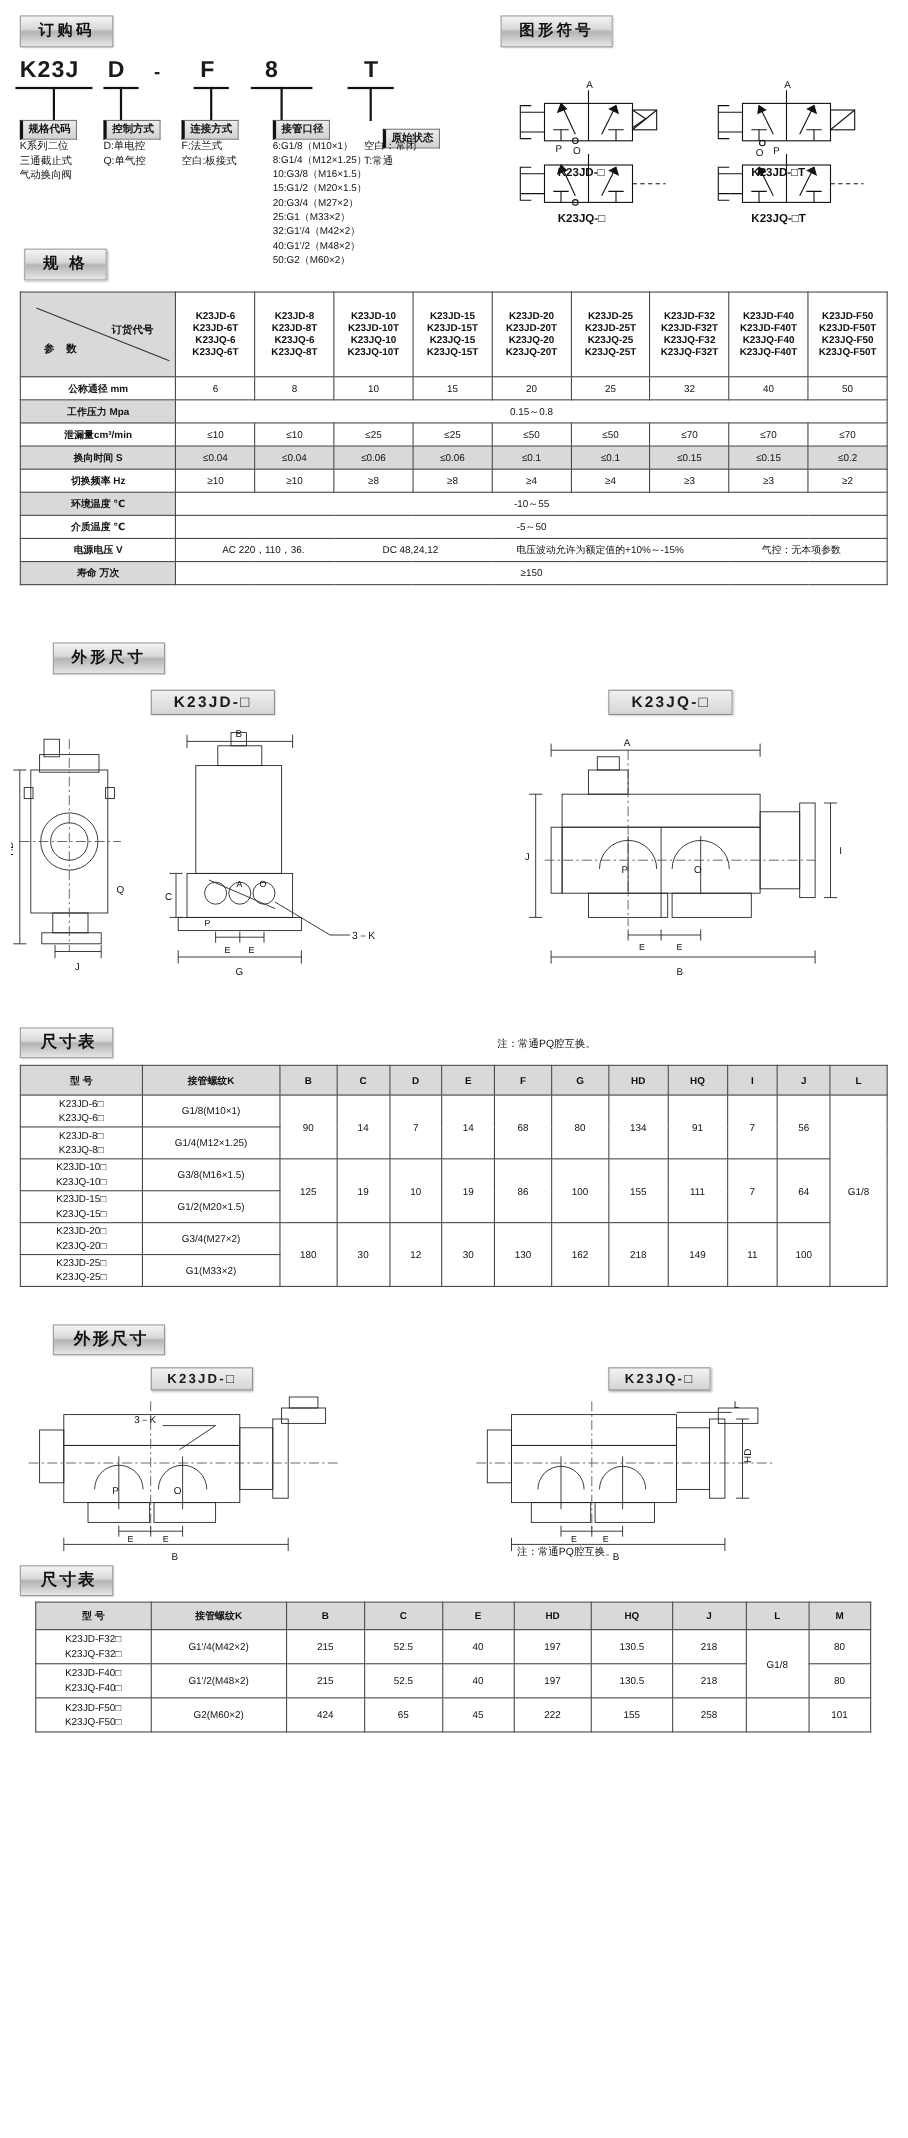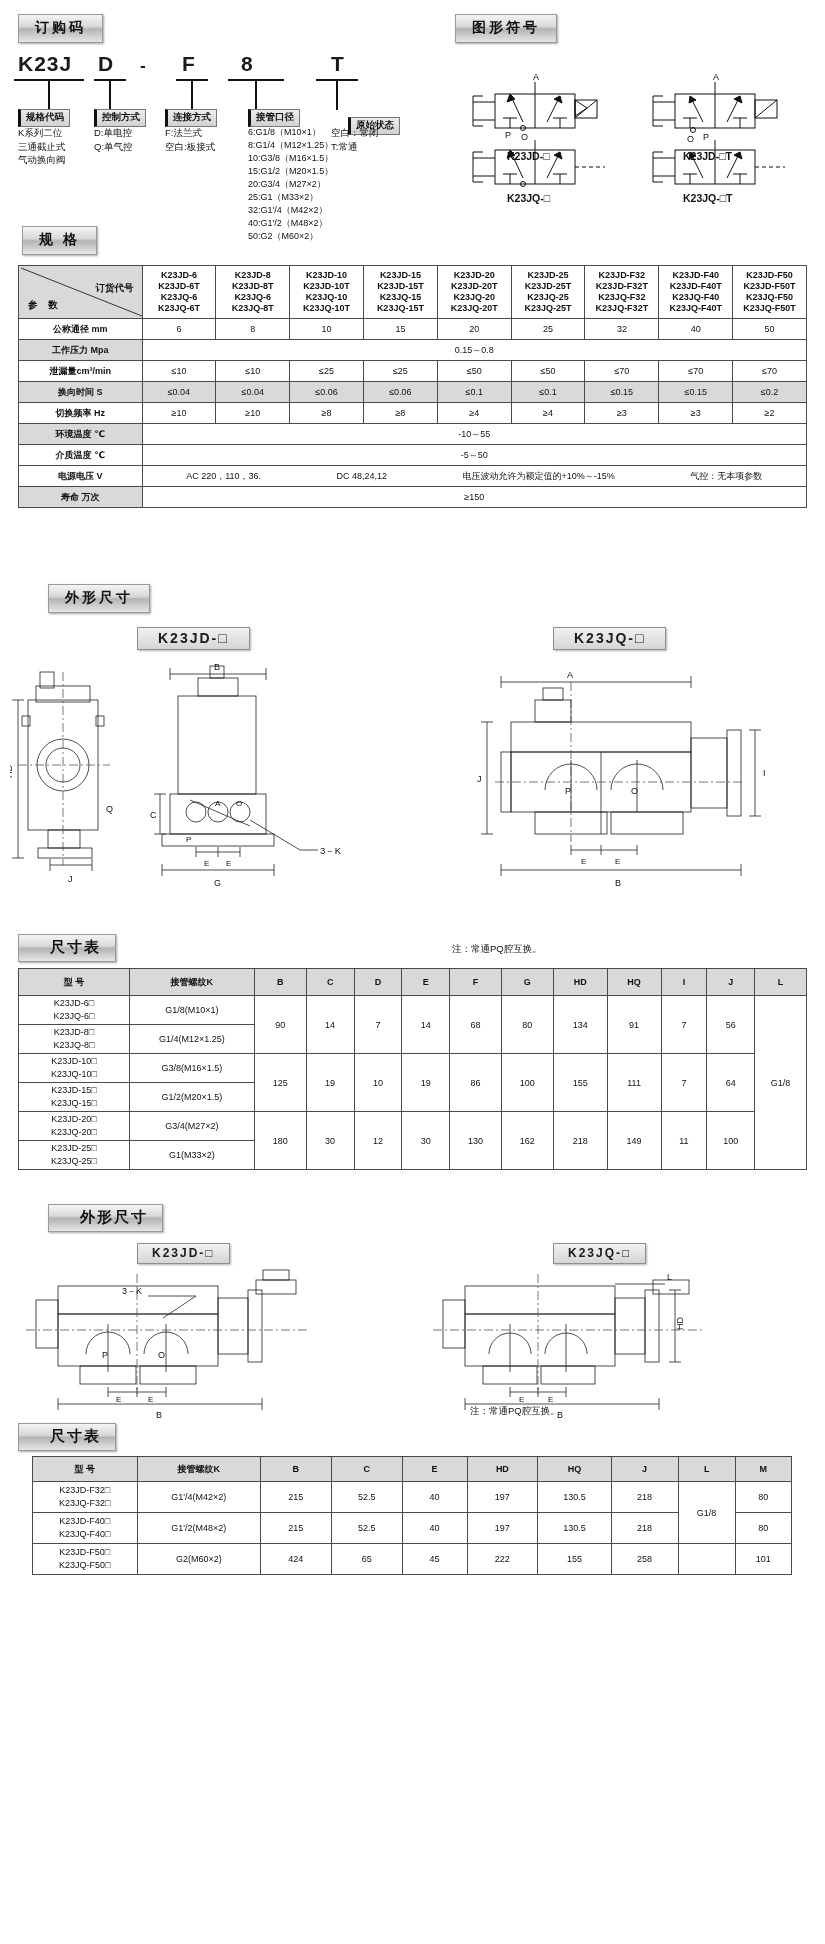--- a/index.html
+++ b/index.html
@@ -14,21 +14,21 @@
   .plate{
     display:inline-block; position:absolute;
     padding:4px 16px 5px 16px;
     font-size:14px; font-weight:bold; color:#111;
     letter-spacing:3px;
     background:linear-gradient(to bottom,#f4f4f4 0%,#d9d9d9 42%,#b4b4b4 52%,#e6e6e6 100%);
     border:1px solid #9a9a9a;
     box-shadow:1px 1px 2px rgba(0,0,0,.35);
     white-space:nowrap;
   }
-  .plate.small{font-size:15px;padding:3px 14px 4px 31px;letter-spacing:2px;}
+  .plate.small{font-size:15px;padding:3px 14px 4px 18px;letter-spacing:2px;}
 
   
   .code-char{position:absolute;font-size:21px;font-weight:bold;letter-spacing:1px;}
   .code-underline{position:absolute;height:2px;background:#111;}
   .code-stem{position:absolute;width:2px;background:#111;}
   .code-box{
     position:absolute;font-size:9.5px;font-weight:bold;color:#111;
     background:linear-gradient(to bottom,#ececec,#d2d2d2);
     border:1px solid #777; border-left:3px solid #111;
     padding:1px 5px 2px 5px; white-space:nowrap;
@@ -234,21 +234,21 @@
   <text x="258" y="-2" font-size="9" fill="#111" font-family="Liberation Sans, sans-serif">A</text>
   <text x="228" y="62" font-size="10.5" font-weight="bold" fill="#111" font-family="Liberation Sans, sans-serif">K23JQ-□T</text>
 </svg>
 </div>
 
 <div class="plate" style="left:22px;top:226px;">规  格</div>
 
 <table class="tbl" id="spec-table" style="left:18px;top:265px;width:789px;">
   <tbody>
       <tr>
-    <td class="hd" rowspan="1" style="width:125px;height:52px;padding:0;margin-left:40px;">
+    <td class="hd" rowspan="1" style="width:125px;height:52px;padding:12px;margin-left:40px;">
       <div class="diag">
         <svg width="125" height="52">
               <line x1="2" y1="2" x2="123" y2="50" stroke="#333" stroke-width="1"></line>
             </svg>
         <span class="d1">订货代号</span>
         <span class="d2">参  数</span>
       </div>
     </td>
     <td class="spec-code" style="width:74px;">
       <div>K23JD-6</div>

